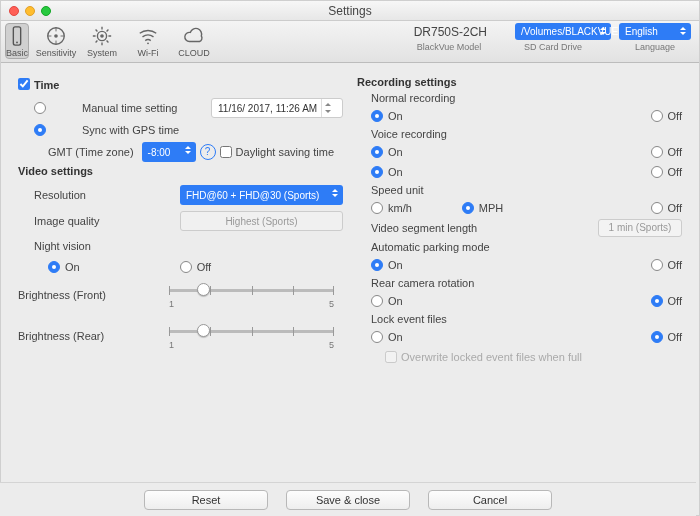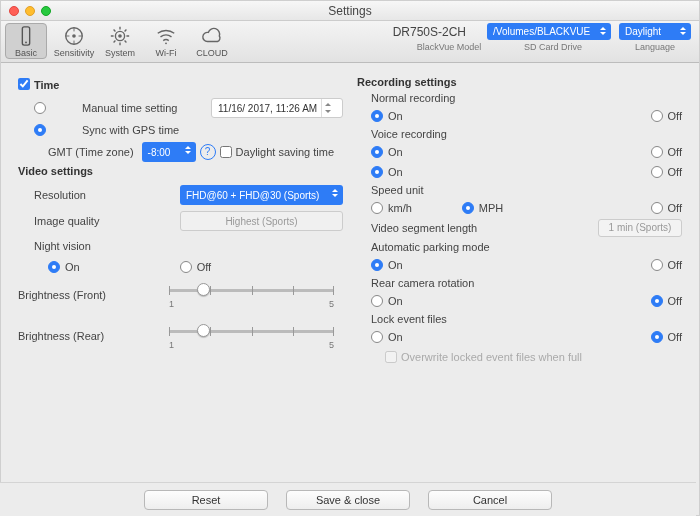--- a/index.html
+++ b/index.html
@@ -30,21 +30,21 @@
   .toolbar {
     height: 42px;
     background: linear-gradient(#f4f4f4,#e2e2e2);
     border-bottom: 1px solid #bcbcbc;
     display:flex;
     align-items:flex-start;
     padding: 2px 4px 0 4px;
     position: relative;
   }
   .tbtn { width:46px; text-align:center; font-size:9px; color:#555; cursor:pointer; padding-top:2px;}
-  .tbtn.sel { background:#d0d0d0; border:1px solid #aaa; border-radius:4px; padding-top:1px; width:42px; margin-right:4px;}
+  .tbtn.sel { background:#d0d0d0; border:1px solid #aaa; border-radius:4px; padding-top:1px; width:24px; margin-right:4px;}
   .tbtn svg, .tbtn .tico { display:block; margin:0 auto 1px auto; }
   .tico { width:22px;height:22px; }
   .model-area {
     position:absolute;
     right:8px;
     top:2px;
     display:flex;
     flex-direction:column;
     align-items:flex-end;
     gap:1px;
@@ -62,21 +62,21 @@
     position:relative;
     text-align:left;
     cursor:pointer;
   }
   .sel-blue .arrows {
     position:absolute;right:3px;top:2px;width:10px;height:12px;
   }
   .sel-blue .arrows:before,.sel-blue .arrows:after{content:"";position:absolute;left:2px;border:3px solid transparent;}
   .sel-blue .arrows:before{top:-1px;border-bottom-color:#fff;}
   .sel-blue .arrows:after{bottom:-1px;border-top-color:#fff;}
-  .model-name { font-size:12px; color:#444; margin-right:13px;}
+  .model-name { font-size:12px; color:#444; margin-right:20px;}
   
   .content {
     position:absolute;
     top:62px; left:0; right:0; bottom:34px;
     padding: 8px 18px 4px 18px;
     display:flex;
     gap:14px;
   }
   .col { flex:1; min-width:0; }
   
@@ -195,22 +195,22 @@
   <div class="tbtn">
     <svg class="tico" viewBox="0 0 24 24">
         <path d="M7 18a5 5 0 1 1 1-9.9A6 6 0 0 1 20 12a4 4 0 0 1-2 6H7z" fill="none" stroke="#666" stroke-width="1.5"></path>
       </svg>
     <div>CLOUD</div>
   </div>
 
   <div class="model-area">
     <div class="model-row">
       <span class="model-name">DR750S-2CH</span>
-      <button class="sel-blue" style="width:124px"><span>/Volumes/BLACKVUE</span><span class="arrows"></span></button>
-      <button class="sel-blue" style="width:72px"><span>Daylight</span><span class="arrows"></span></button>
+      <button class="sel-blue" style="width:96px"><span>/Volumes/BLACKVUE</span><span class="arrows"></span></button>
+      <button class="sel-blue" style="width:72px"><span>English</span><span class="arrows"></span></button>
     </div>
     <div class="model-lbls">
       <span style="width:76px;text-align:center">BlackVue Model</span>
       <span style="width:120px;text-align:center">SD Card Drive</span>
       <span style="width:72px;text-align:center">Language</span>
     </div>
   </div>
 </div>
 
 <div class="content">

